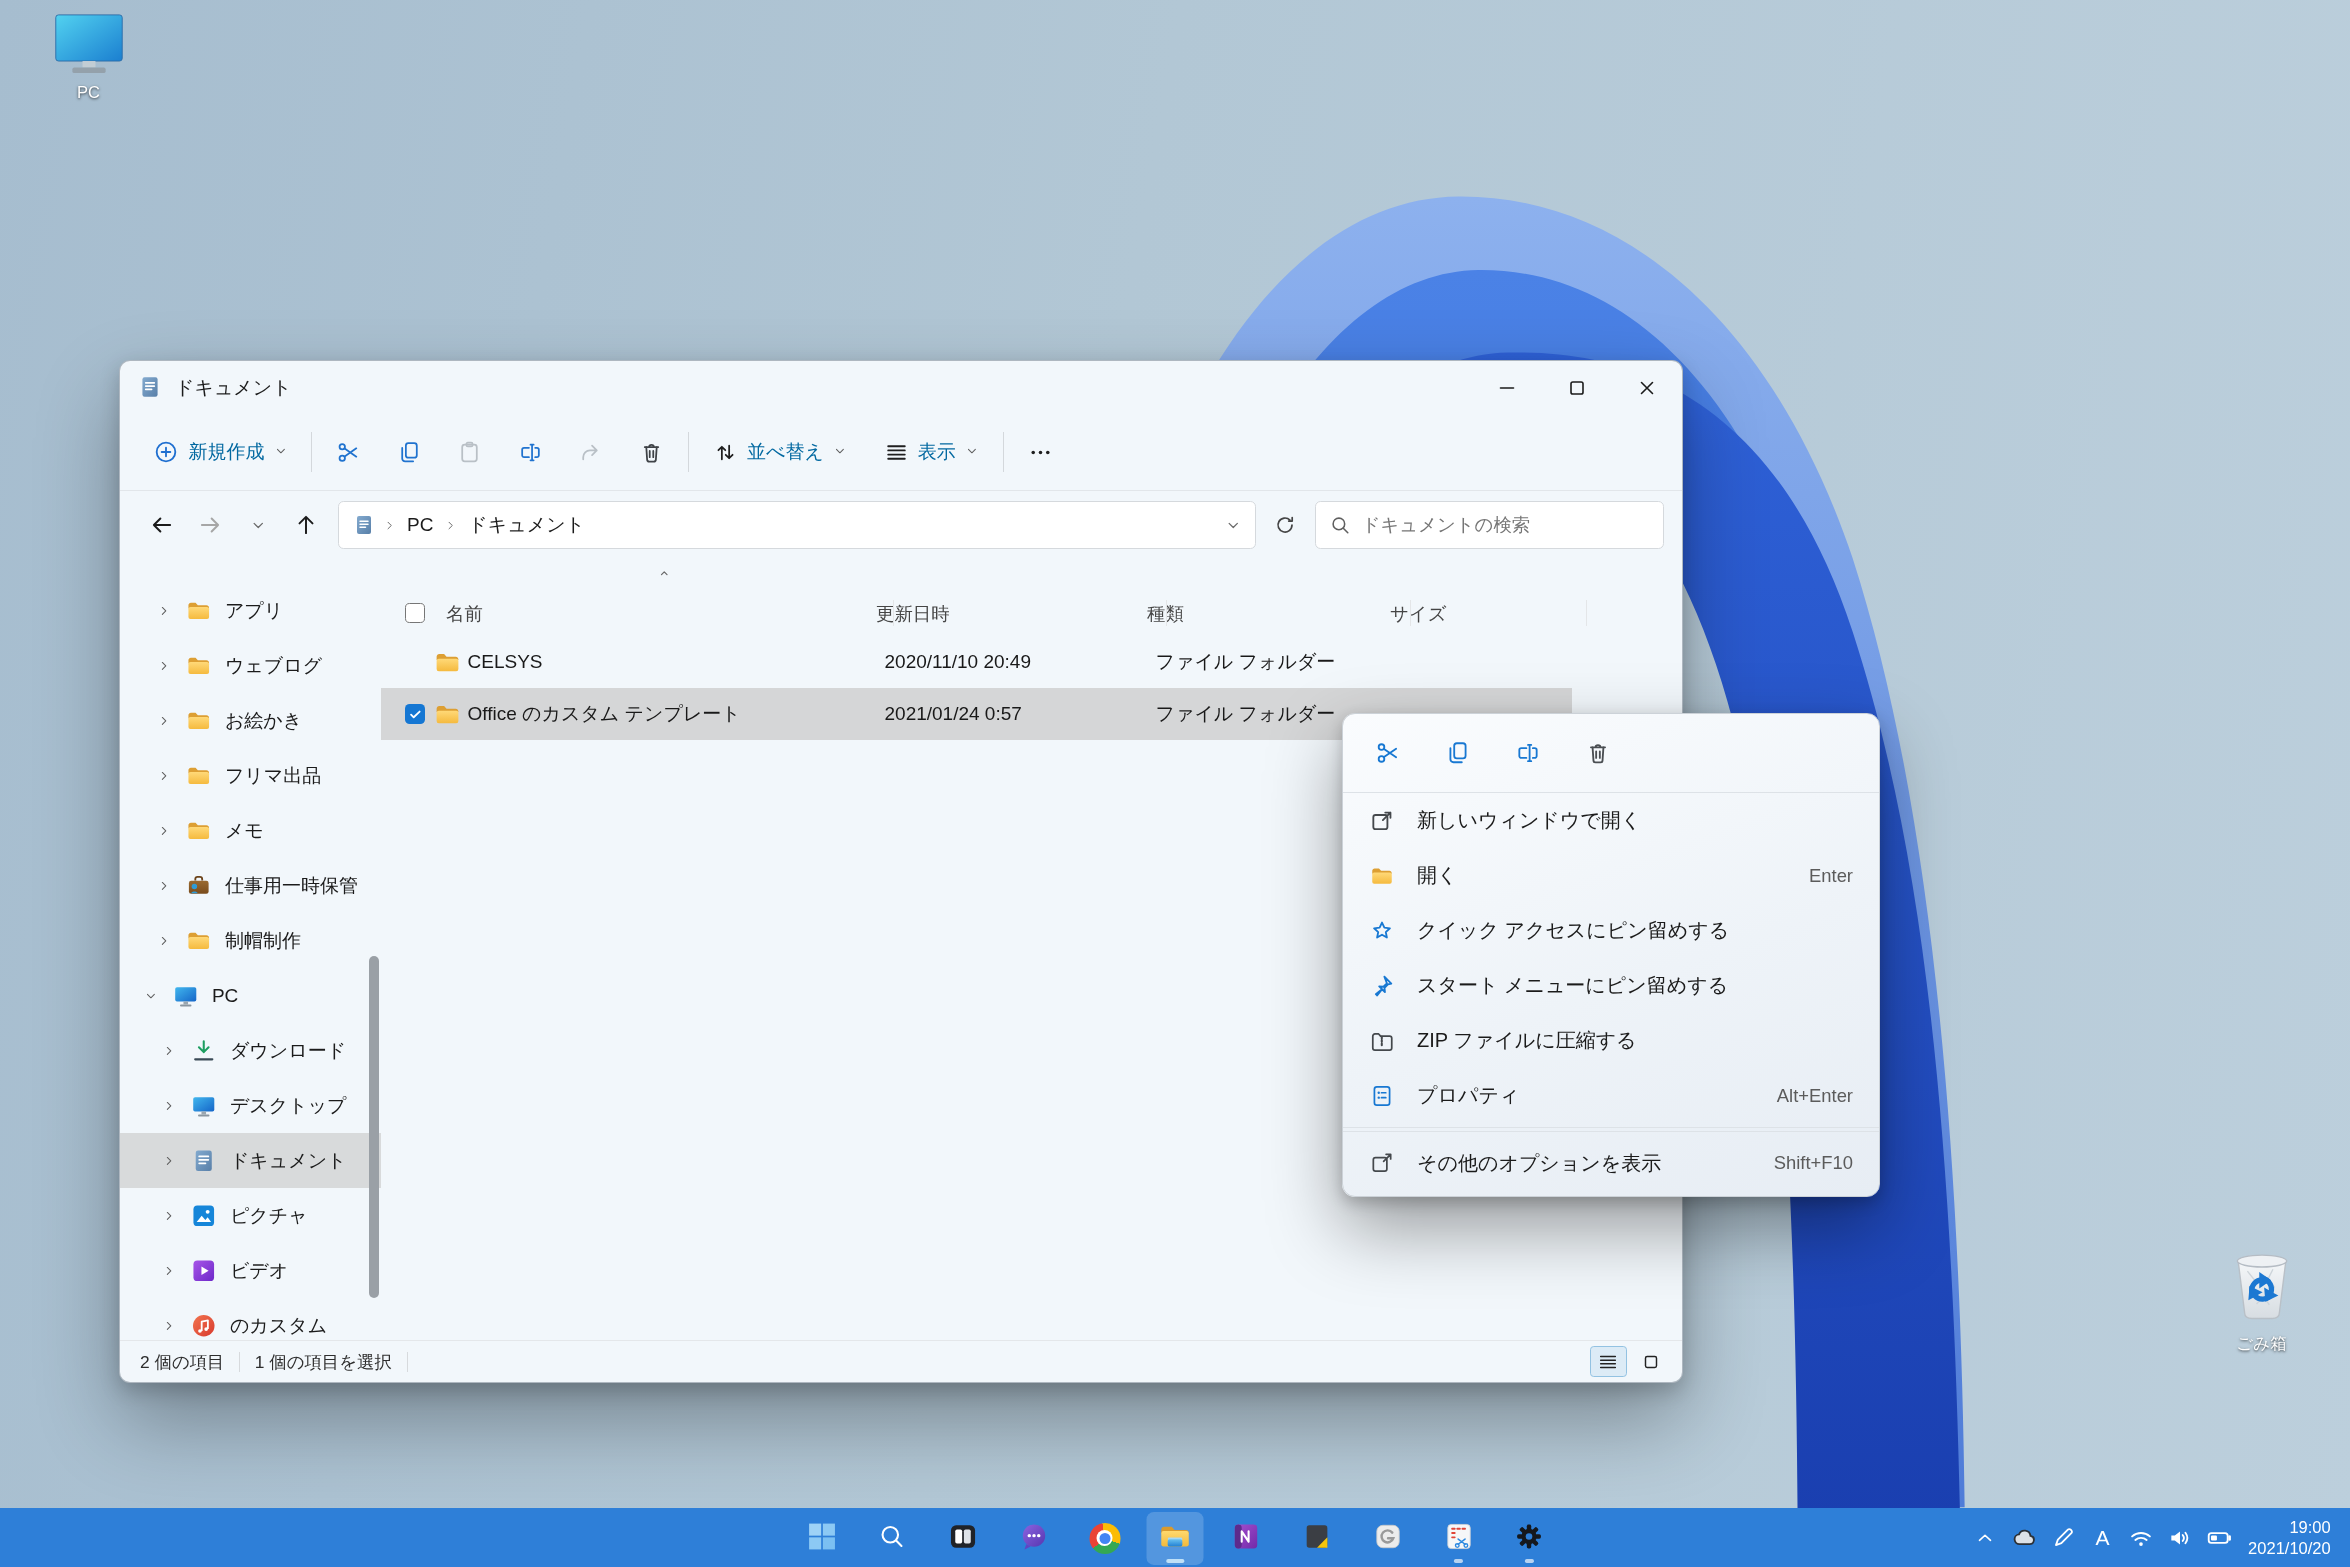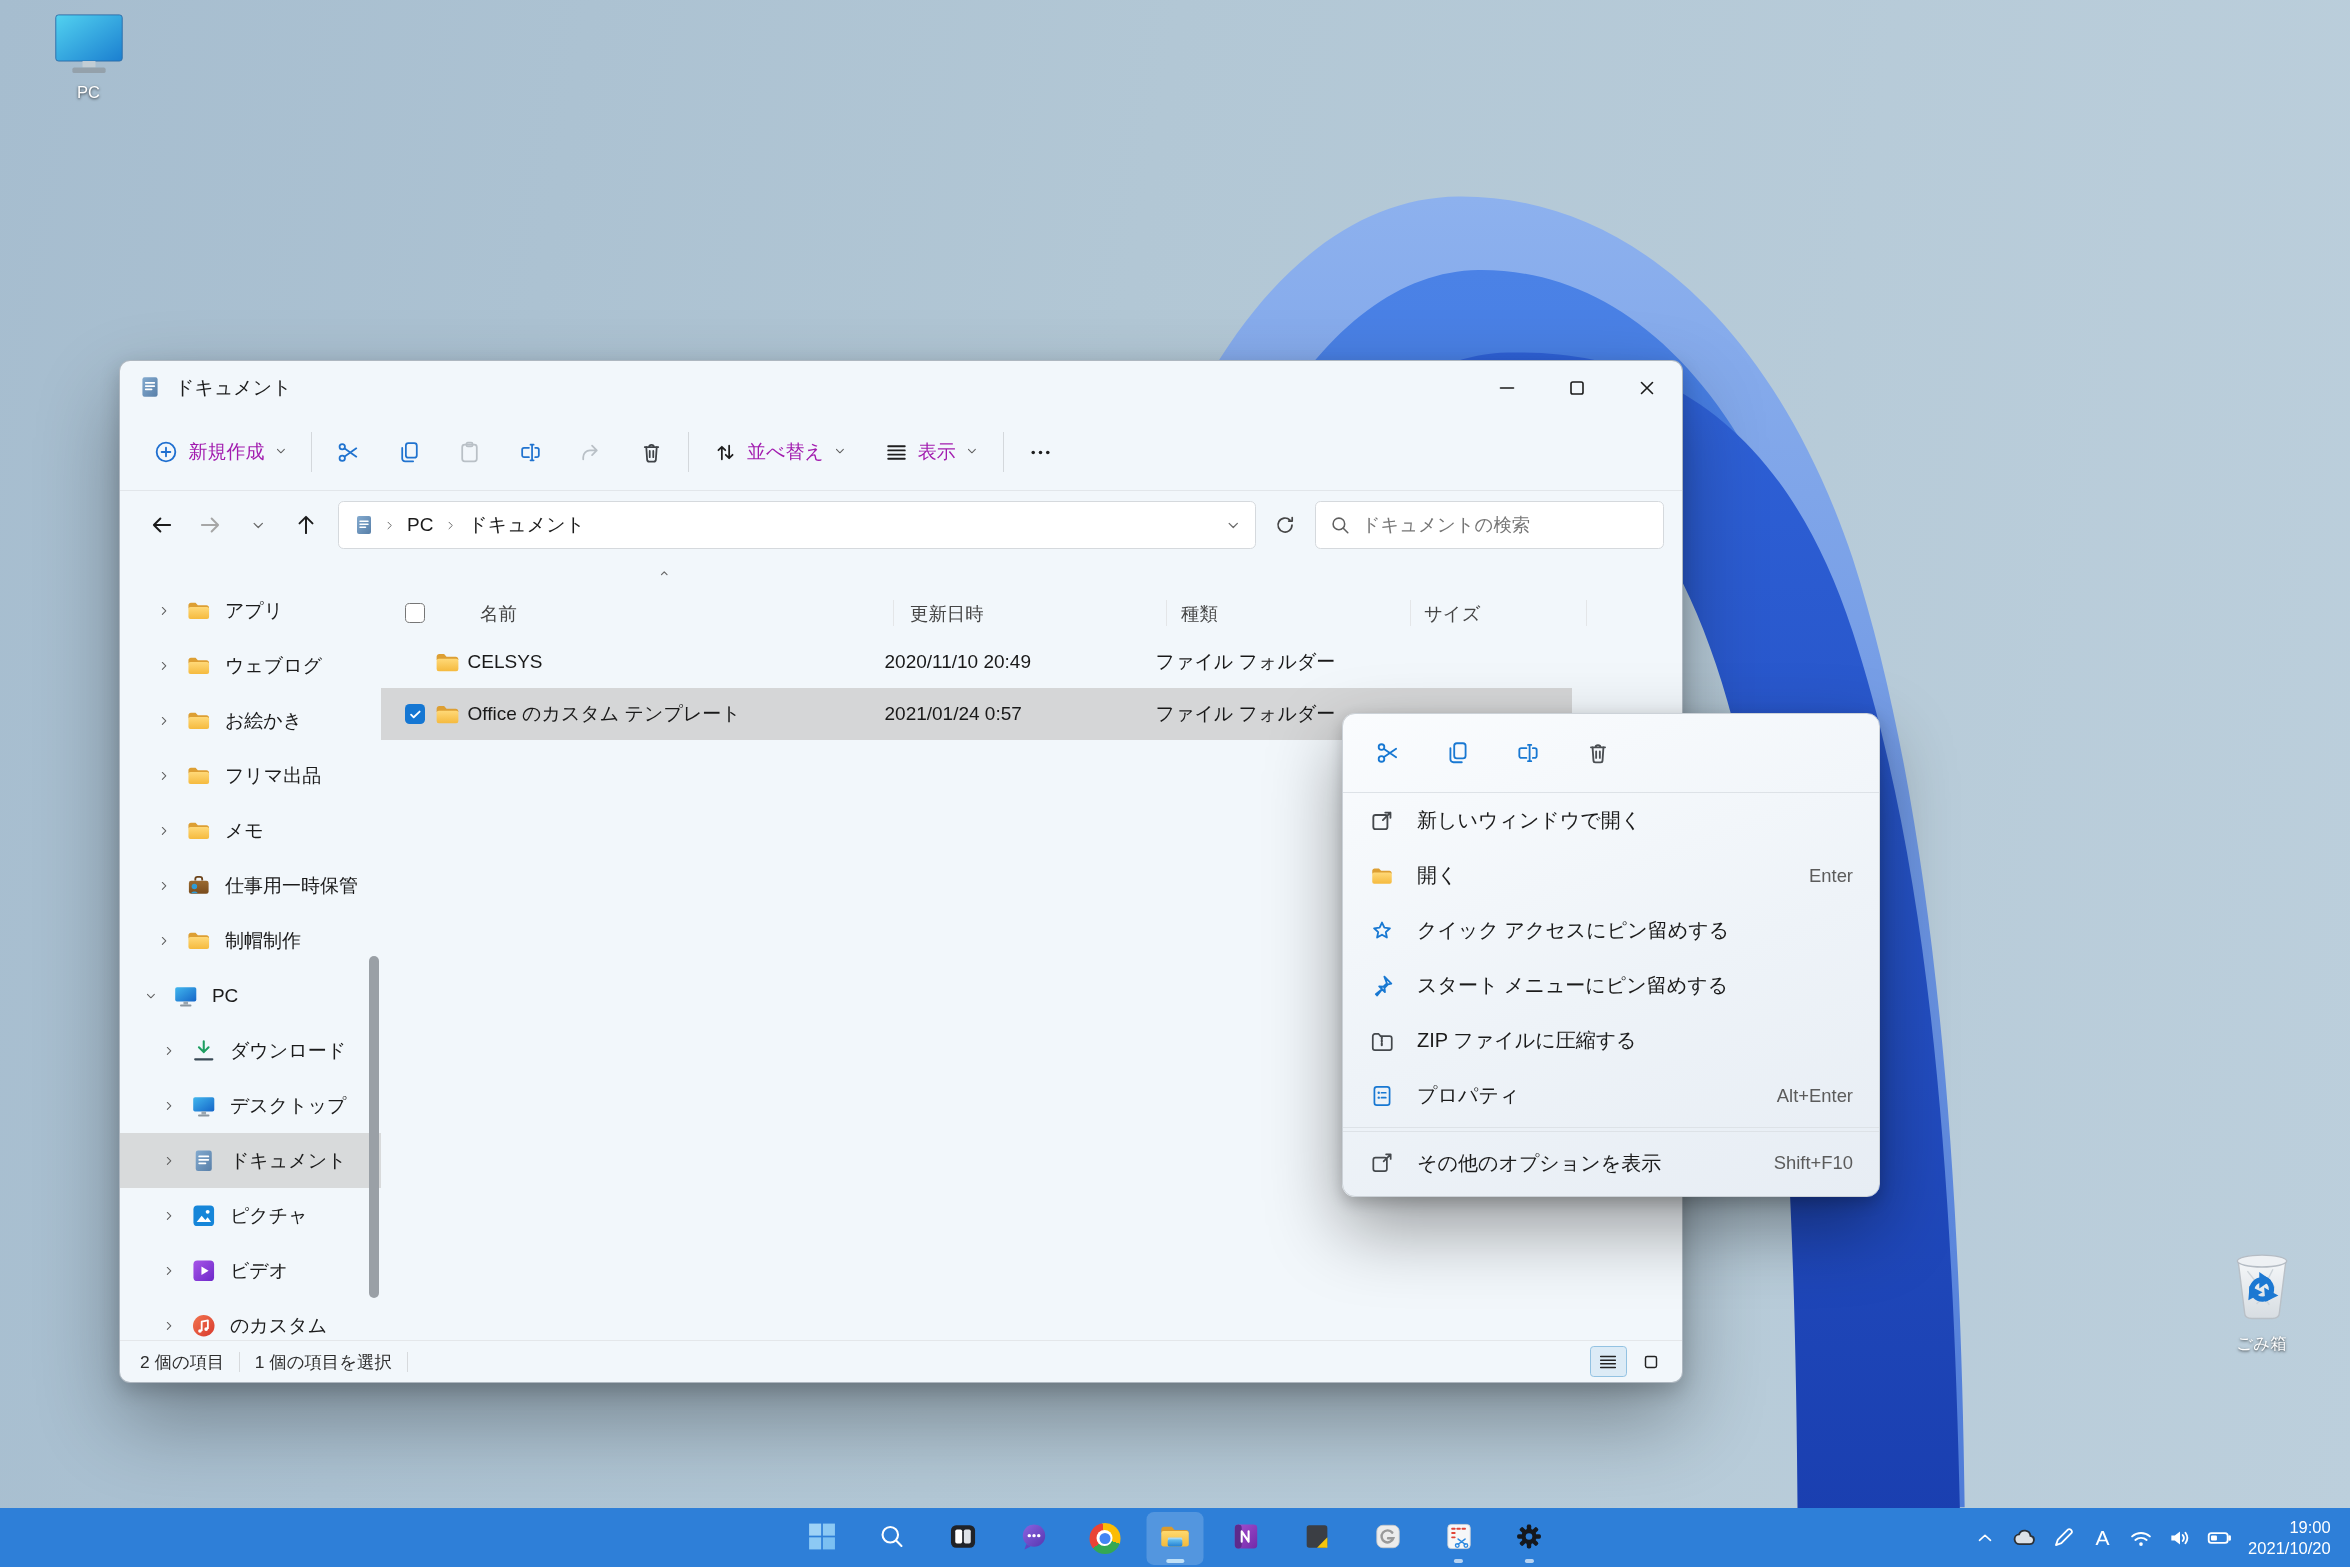--- a/index.html
+++ b/index.html
@@ -22,21 +22,21 @@
             background:#f2f7fb; border:0.9px solid rgba(90,105,120,.45); border-radius:11px;
             box-shadow:0 37px 83px rgba(0,0,0,.32), 0 7.3px 20px rgba(0,0,0,.18);
             display:flex; flex-direction:column; overflow:hidden; }
 
   .titlebar { height:53px; flex:0 0 auto; display:flex; align-items:center; padding-left:16.5px; }
   .titlebar .title { font-size:19px; color:#1b1b1b; margin-left:11px; }
   .controls { margin-left:auto; display:flex; height:100%; }
   .ctrl { width:70px; height:100%; display:flex; align-items:center; justify-content:center; color:#1b1b1b; }
 
   .toolbar { height:77px; flex:0 0 auto; display:flex; align-items:center; padding:0 24px;
-             border-bottom:0.9px solid #e2e6ea; color:#a21caf; font-size:19px; }
+             border-bottom:0.9px solid #e2e6ea; color:#0369a1; font-size:19px; }
   .tbtn { display:flex; align-items:center; gap:9.2px; padding:0 9.2px; height:51px; border-radius:5.5px; }
   .tico { display:flex; align-items:center; justify-content:center; width:44px; height:44px; border-radius:5.5px; }
   .tsep { width:0.9px; height:40px; background:#d4d8dc; margin:0 14.7px; }
   .chev-sm { color:#5f5f5f; }
 
   .addressrow { height:68px; flex:0 0 auto; display:flex; align-items:center; padding:0 18.4px; }
   .navbtn { width:48px; height:44px; display:flex; align-items:center; justify-content:center; border-radius:5.5px; }
   .crumbbox { width:918px; height:48px; margin-left:7.3px; background:#fff; border:0.9px solid #d5d9dd; border-radius:5.5px;
               display:flex; align-items:center; padding:0 13px; gap:7.3px; font-size:19px; color:#1b1b1b; }
   .crumb { padding:1.8px 3.7px; }
@@ -57,21 +57,21 @@
   .sideitem.selected { background:#d8dadb; }
   .schev { color:#5f5f5f; display:flex; width:18.4px; justify-content:center; }
   .sico { width:27.5px; height:27.5px; display:flex; }
   .side-scrollbar { position:absolute; right:1.8px; top:397px; width:10px; height:342px; background:#9aa0a6; border-radius:5.5px; }
 
   
   .filearea { flex:1; display:flex; flex-direction:column; padding-top:31px; position:relative; }
   .sortcaret { position:absolute; top:5.5px; left:275px; color:#6a6a6a; }
   .fheader { height:46px; display:flex; align-items:center; font-size:18.4px; color:#454545; padding-left:24px; position:relative; }
   .fh-check { width:20px; height:20px; border:1.5px solid #767676; border-radius:4.6px; background:#fff; }
-  .fh-name { margin-left:55px; width:430px; }
+  .fh-name { margin-left:21px; width:430px; }
   .fh-mod { width:271px; }
   .fh-type { width:243px; }
   .fh-size { width:138px; }
   .fh-div { position:absolute; top:10px; width:0.9px; height:26px; background:#e4e6e8; }
 
   .frow { height:52px; display:flex; align-items:center; font-size:19px; color:#191919; padding-left:24px; margin-right:110px; }
   .frow.selected { background:#d5d6d7; }
   .fr-check { width:27.5px; display:flex; }
   .cb-checked { width:20px; height:20px; border-radius:4.6px; background:#1577d3; display:flex; align-items:center; justify-content:center; }
   .fr-ico { width:35px; display:flex; }

